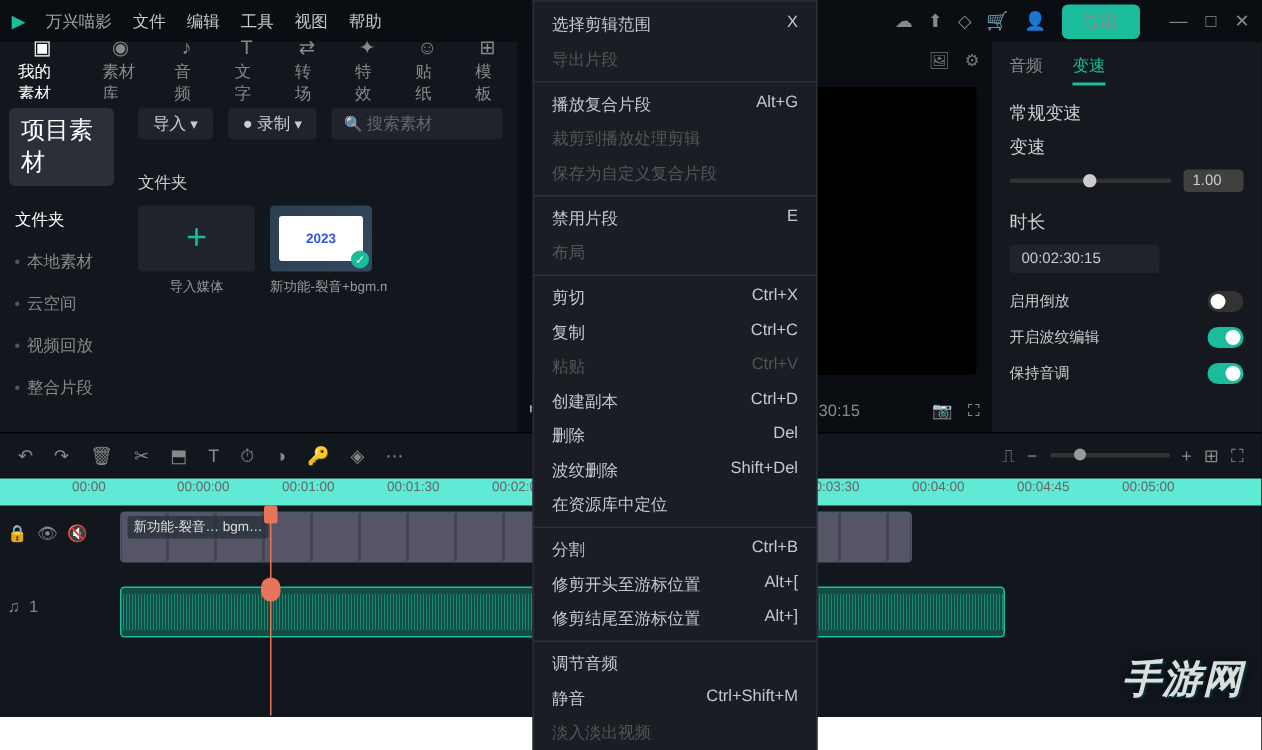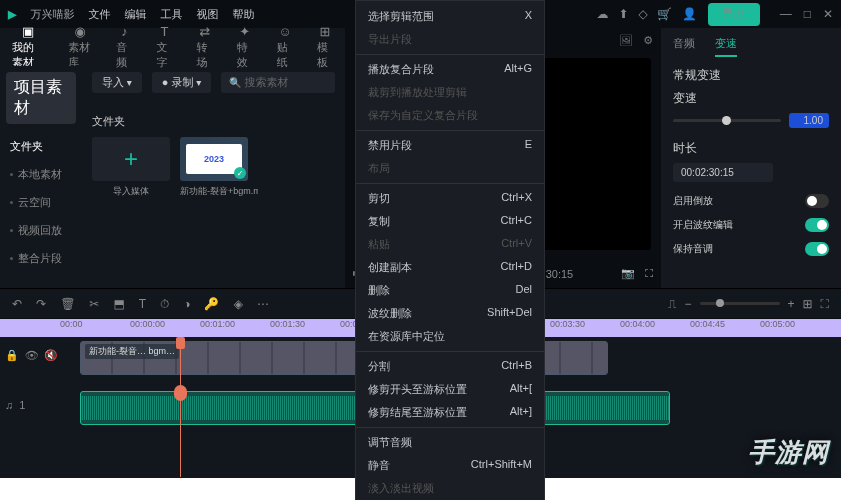--- a/index.html
+++ b/index.html
@@ -45,35 +45,35 @@
 .player-controls .icons{display:flex;gap:12px;font-size:12px}
 .right-panel{width:180px;background:#15191f;padding:8px 12px}
 .right-tabs{display:flex;gap:20px;margin-bottom:10px}
 .right-tabs span{font-size:11px;color:#888;padding-bottom:4px}
 .right-tabs span.active{color:#1abc9c;border-bottom:2px solid #1abc9c}
 .prop-section{margin-bottom:12px}
 .prop-label{font-size:12px;color:#ccc;margin-bottom:6px}
 .slider-row{display:flex;align-items:center;gap:8px}
 .slider{flex:1;height:3px;background:#333;border-radius:2px;position:relative}
 .slider-handle{position:absolute;left:45%;top:-3px;width:9px;height:9px;background:#ccc;border-radius:50%}
-.slider-val{background:#1d4ed8;padding:2px 6px;border-radius:3px;font-size:10px;color:#ccc;width:40px;text-align:right}
+.slider-val{background:#404040;padding:2px 6px;border-radius:3px;font-size:10px;color:#ccc;width:40px;text-align:left}
 .time-input{background:#1f242c;padding:4px 8px;border-radius:3px;font-size:10px;color:#ccc;width:100px}
 .toggle-row{display:flex;justify-content:space-between;align-items:center;margin-bottom:10px}
 .toggle-row span{font-size:10px;color:#ccc}
 .toggle{width:24px;height:14px;background:#333;border-radius:7px;position:relative}
 .toggle.on{background:#1abc9c}
 .toggle::after{content:'';position:absolute;width:10px;height:10px;background:#fff;border-radius:50%;top:2px;left:2px}
 .toggle.on::after{left:12px}
 .timeline{background:#12161d;height:210px;border-top:1px solid #000}
 .tl-toolbar{height:30px;display:flex;align-items:center;padding:0 12px;gap:14px;color:#888;border-bottom:1px solid #0a0d12}
 .tl-toolbar span{font-size:12px}
 .tl-zoom{margin-left:auto;display:flex;gap:8px;align-items:center}
 .tl-zoom-slider{width:80px;height:3px;background:#333;border-radius:2px;position:relative}
 .tl-zoom-slider::after{content:'';position:absolute;left:20%;top:-3px;width:8px;height:8px;background:#999;border-radius:50%}
-.tl-ruler{height:18px;background:#c4b5fd;display:flex;padding-left:60px;position:relative}
+.tl-ruler{height:18px;background:#5eead4;display:flex;padding-left:48px;position:relative}
 .tl-ruler span{font-size:9px;color:#666;width:70px}
 .playhead{position:absolute;left:180px;top:0;bottom:0;width:1px;background:#e8745a;z-index:5}
 .playhead::before{content:'';position:absolute;top:0;left:-4px;width:9px;height:12px;background:#e8745a;border-radius:2px}
 .playhead-mid{position:absolute;left:180px;top:48px;width:13px;height:16px;background:#e8745a;border-radius:7px;z-index:6;margin-left:-6px}
 .tl-tracks{position:relative;padding-left:60px;height:140px}
 .track{height:42px;margin-bottom:8px;position:relative}
 .track-head{position:absolute;left:-55px;top:12px;display:flex;gap:6px;font-size:10px;color:#888}
 .clip{position:absolute;top:4px;height:34px;background:linear-gradient(180deg,#3a4a5c,#2a3542);border:1px solid #4a5a6c;border-radius:3px;overflow:hidden}
 .clip-v{left:20px;width:528px}
 .clip-v::before{content:'';position:absolute;inset:0;background:repeating-linear-gradient(90deg,#556 0,#556 30px,#445 30px,#445 32px)}

